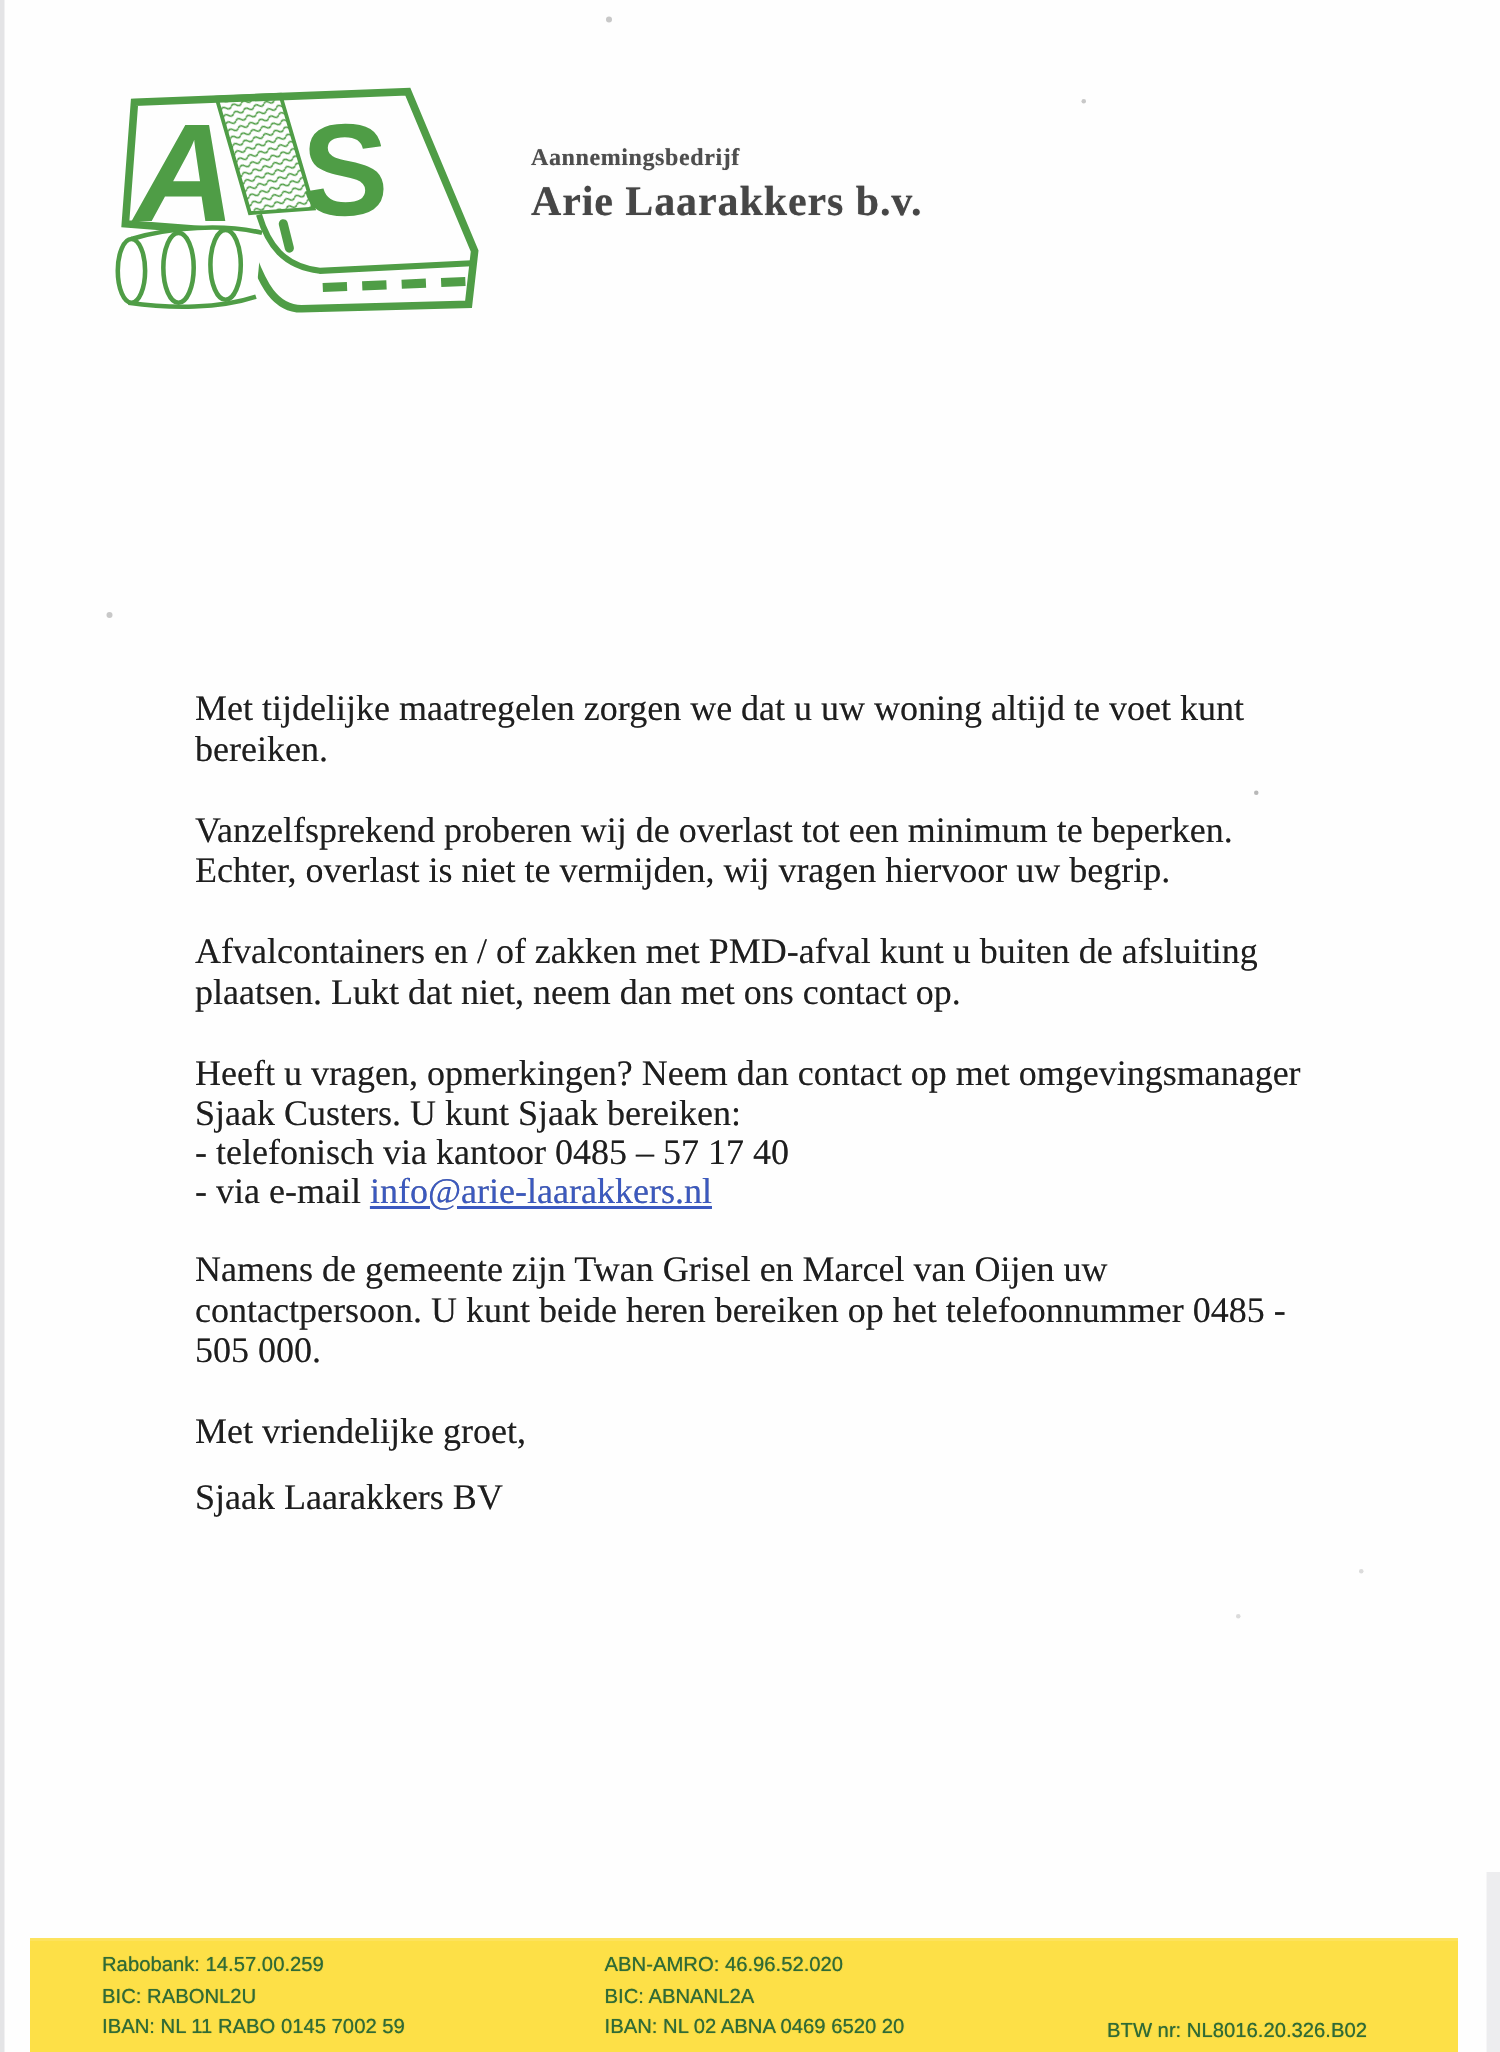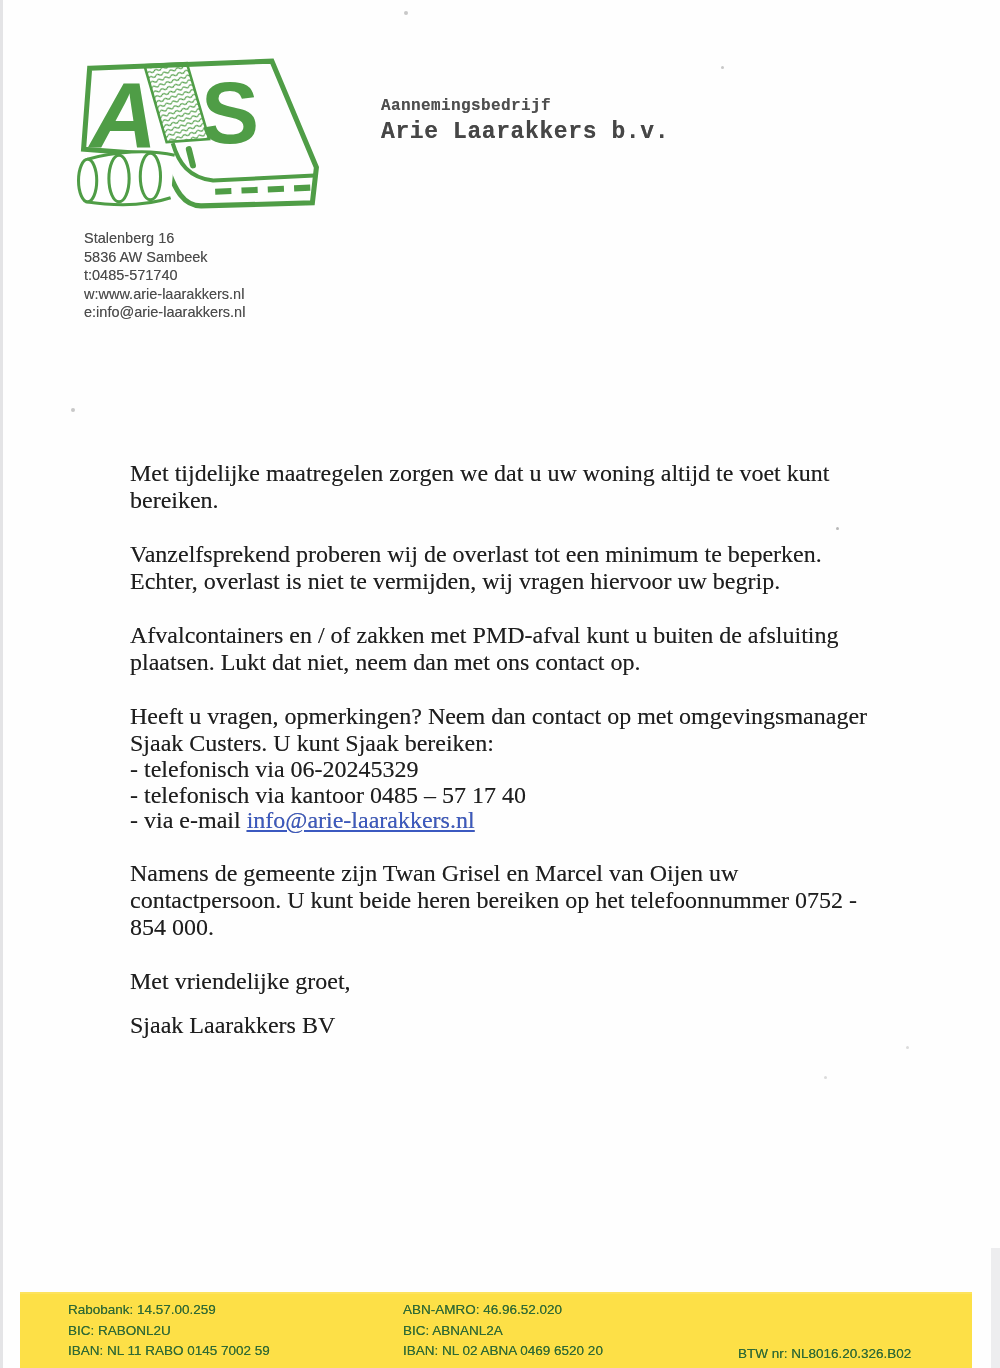--- a/index.html
+++ b/index.html
@@ -15,27 +15,27 @@
   .speck { position:absolute; background:#9a9a9a; border-radius:50%; opacity:.55; }
   .speck.s1 { left:404px; top:11px;  width:4px; height:4px; }
   .speck.s2 { left:721px; top:66px;  width:3px; height:3px; }
   .speck.s3 { left:71px;  top:408px; width:4px; height:4px; }
   .speck.s4 { left:836px; top:527px; width:3px; height:3px; opacity:.7; }
   .speck.s5 { left:906px; top:1046px; width:3px; height:3px; opacity:.35; }
   .speck.s6 { left:824px; top:1076px; width:3px; height:3px; opacity:.35; }
 
   
   .logo { position:absolute; left:72px; top:52px; width:256px; height:164px; }
-  .head-text { position:absolute; left:381px; top:97px; font-family:Liberation Mono, monospace; }
+  .head-text { position:absolute; left:354px; top:97px; font-family:Liberation Serif, serif; }
   .company-type {
     font-size:16px; font-weight:bold; color:#4e4e4e; letter-spacing:.4px;
     text-shadow:0 0 .5px rgba(70,70,70,.6);
   }
   .company-name {
-    font-size:23px; font-weight:bold; color:#464646; letter-spacing:.6px; margin-top:4px;
+    font-size:28px; font-weight:bold; color:#464646; letter-spacing:.6px; margin-top:4px;
     text-shadow:0 0 .5px rgba(60,60,60,.6);
   }
   .address {
     position:absolute; left:84px; top:229px;
     font-family:"Liberation Sans", sans-serif; font-size:14.5px; line-height:18.5px;
     color:#4c4c4c; text-shadow:0 0 .4px rgba(70,70,70,.55);
   }
 
   
   .body-text {
@@ -106,39 +106,31 @@
         <ellipse cx="76" cy="33" rx="10" ry="23" fill="none" stroke="#4f9d46" stroke-width="3"></ellipse>
       </g>
     </svg>
   </div>
 
   <div class="head-text">
     <div class="company-type">Aannemingsbedrijf</div>
     <div class="company-name">Arie Laarakkers b.v.</div>
   </div>
 
-  <div class="address">
-    <div>Stalenberg 16</div>
-    <div>5836 AW Sambeek</div>
-    <div>t:0485-571740</div>
-    <div>w:www.arie-laarakkers.nl</div>
-    <div>e:info@arie-laarakkers.nl</div>
-  </div>
 
   <div class="body-text">
     <p class="para">Met tijdelijke maatregelen zorgen we dat u uw woning altijd te voet kunt bereiken.</p>
     <p class="para">Vanzelfsprekend proberen wij de overlast tot een minimum te beperken. Echter, overlast is niet te vermijden, wij vragen hiervoor uw begrip.</p>
     <p class="para">Afvalcontainers en / of zakken met PMD-afval kunt u buiten de afsluiting plaatsen. Lukt dat niet, neem dan met ons contact op.</p>
     <p class="para tight">Heeft u vragen, opmerkingen? Neem dan contact op met omgevingsmanager Sjaak Custers. U kunt Sjaak bereiken:</p>
     <div class="contact-list">
-      <p>- telefonisch via 06-20245329</p>
       <p>- telefonisch via kantoor 0485 – 57 17 40</p>
       <p><span>- via e-mail </span><a href="#" class="email-link">info@arie-laarakkers.nl</a></p>
     </div>
-    <p class="para">Namens de gemeente zijn Twan Grisel en Marcel van Oijen uw contactpersoon. U kunt beide heren bereiken op het telefoonnummer 0752 - 854 000.</p>
+    <p class="para">Namens de gemeente zijn Twan Grisel en Marcel van Oijen uw contactpersoon. U kunt beide heren bereiken op het telefoonnummer 0485 - 505 000.</p>
     <p class="closing">Met vriendelijke groet,</p>
     <p class="signature">Sjaak Laarakkers BV</p>
   </div>
 
   <div class="footer-bar">
     <div class="footer-col c1">
       <div>Rabobank: 14.57.00.259</div>
       <div>BIC: RABONL2U</div>
       <div>IBAN: NL 11 RABO 0145 7002 59</div>
     </div>

